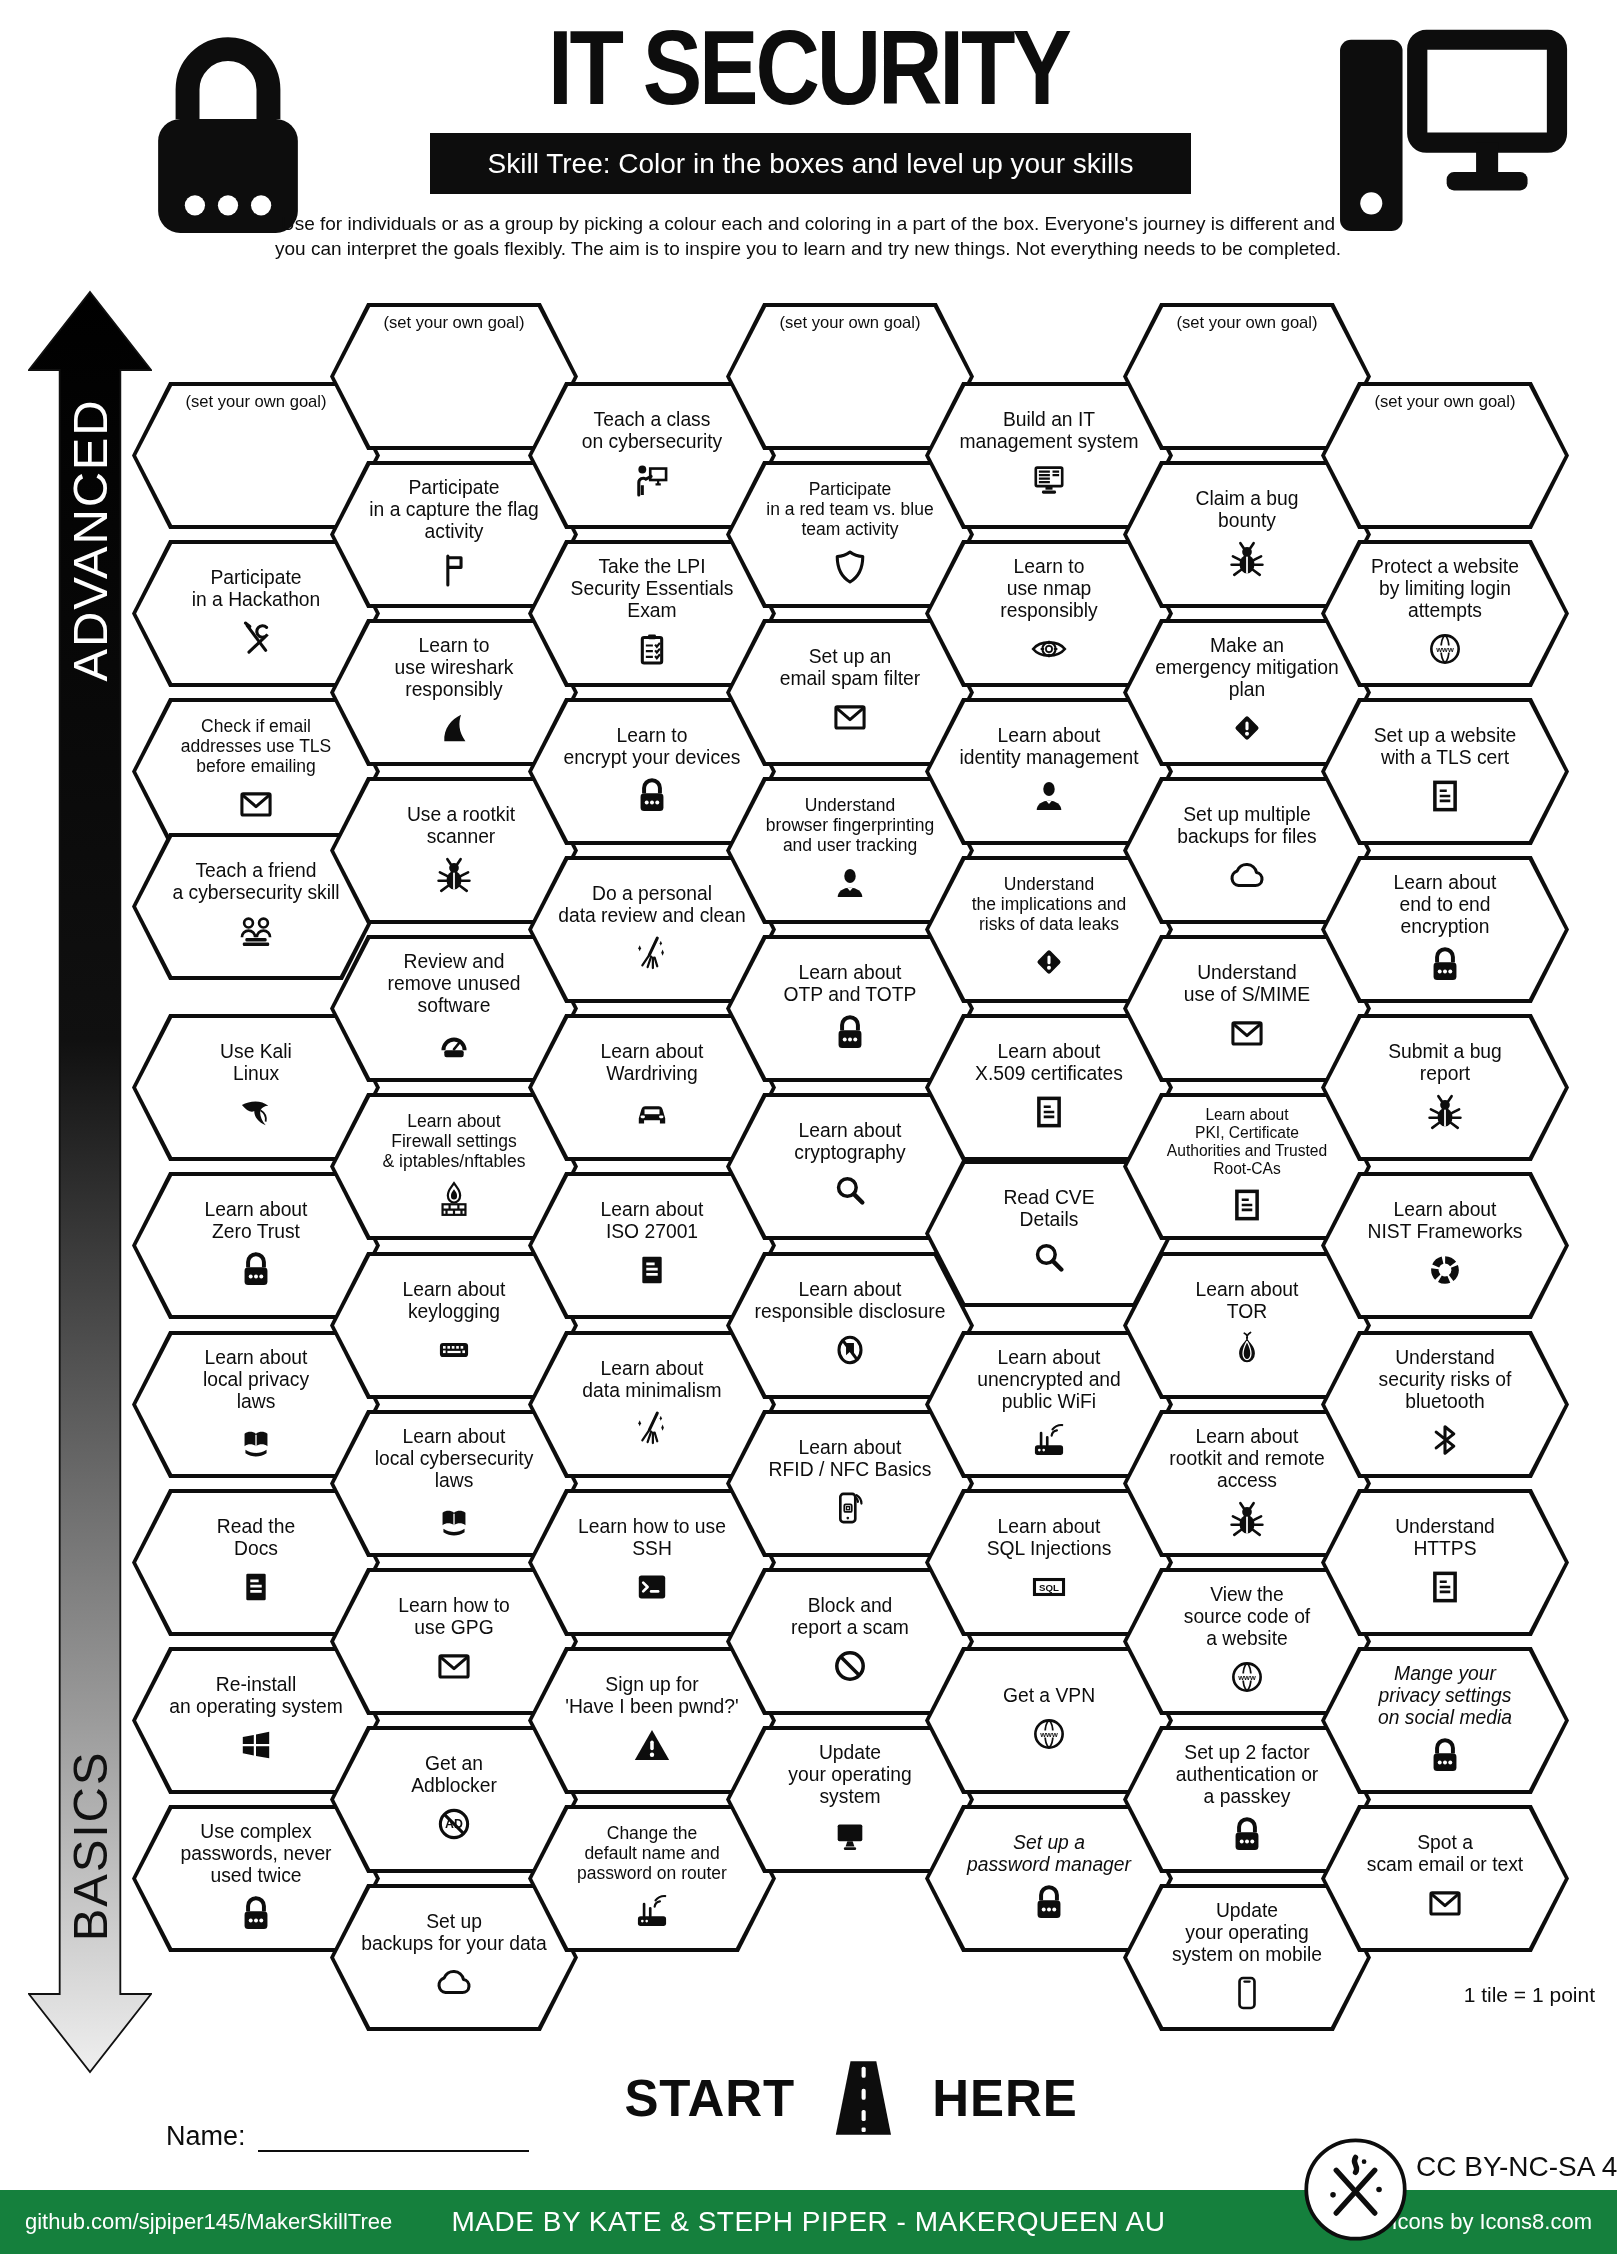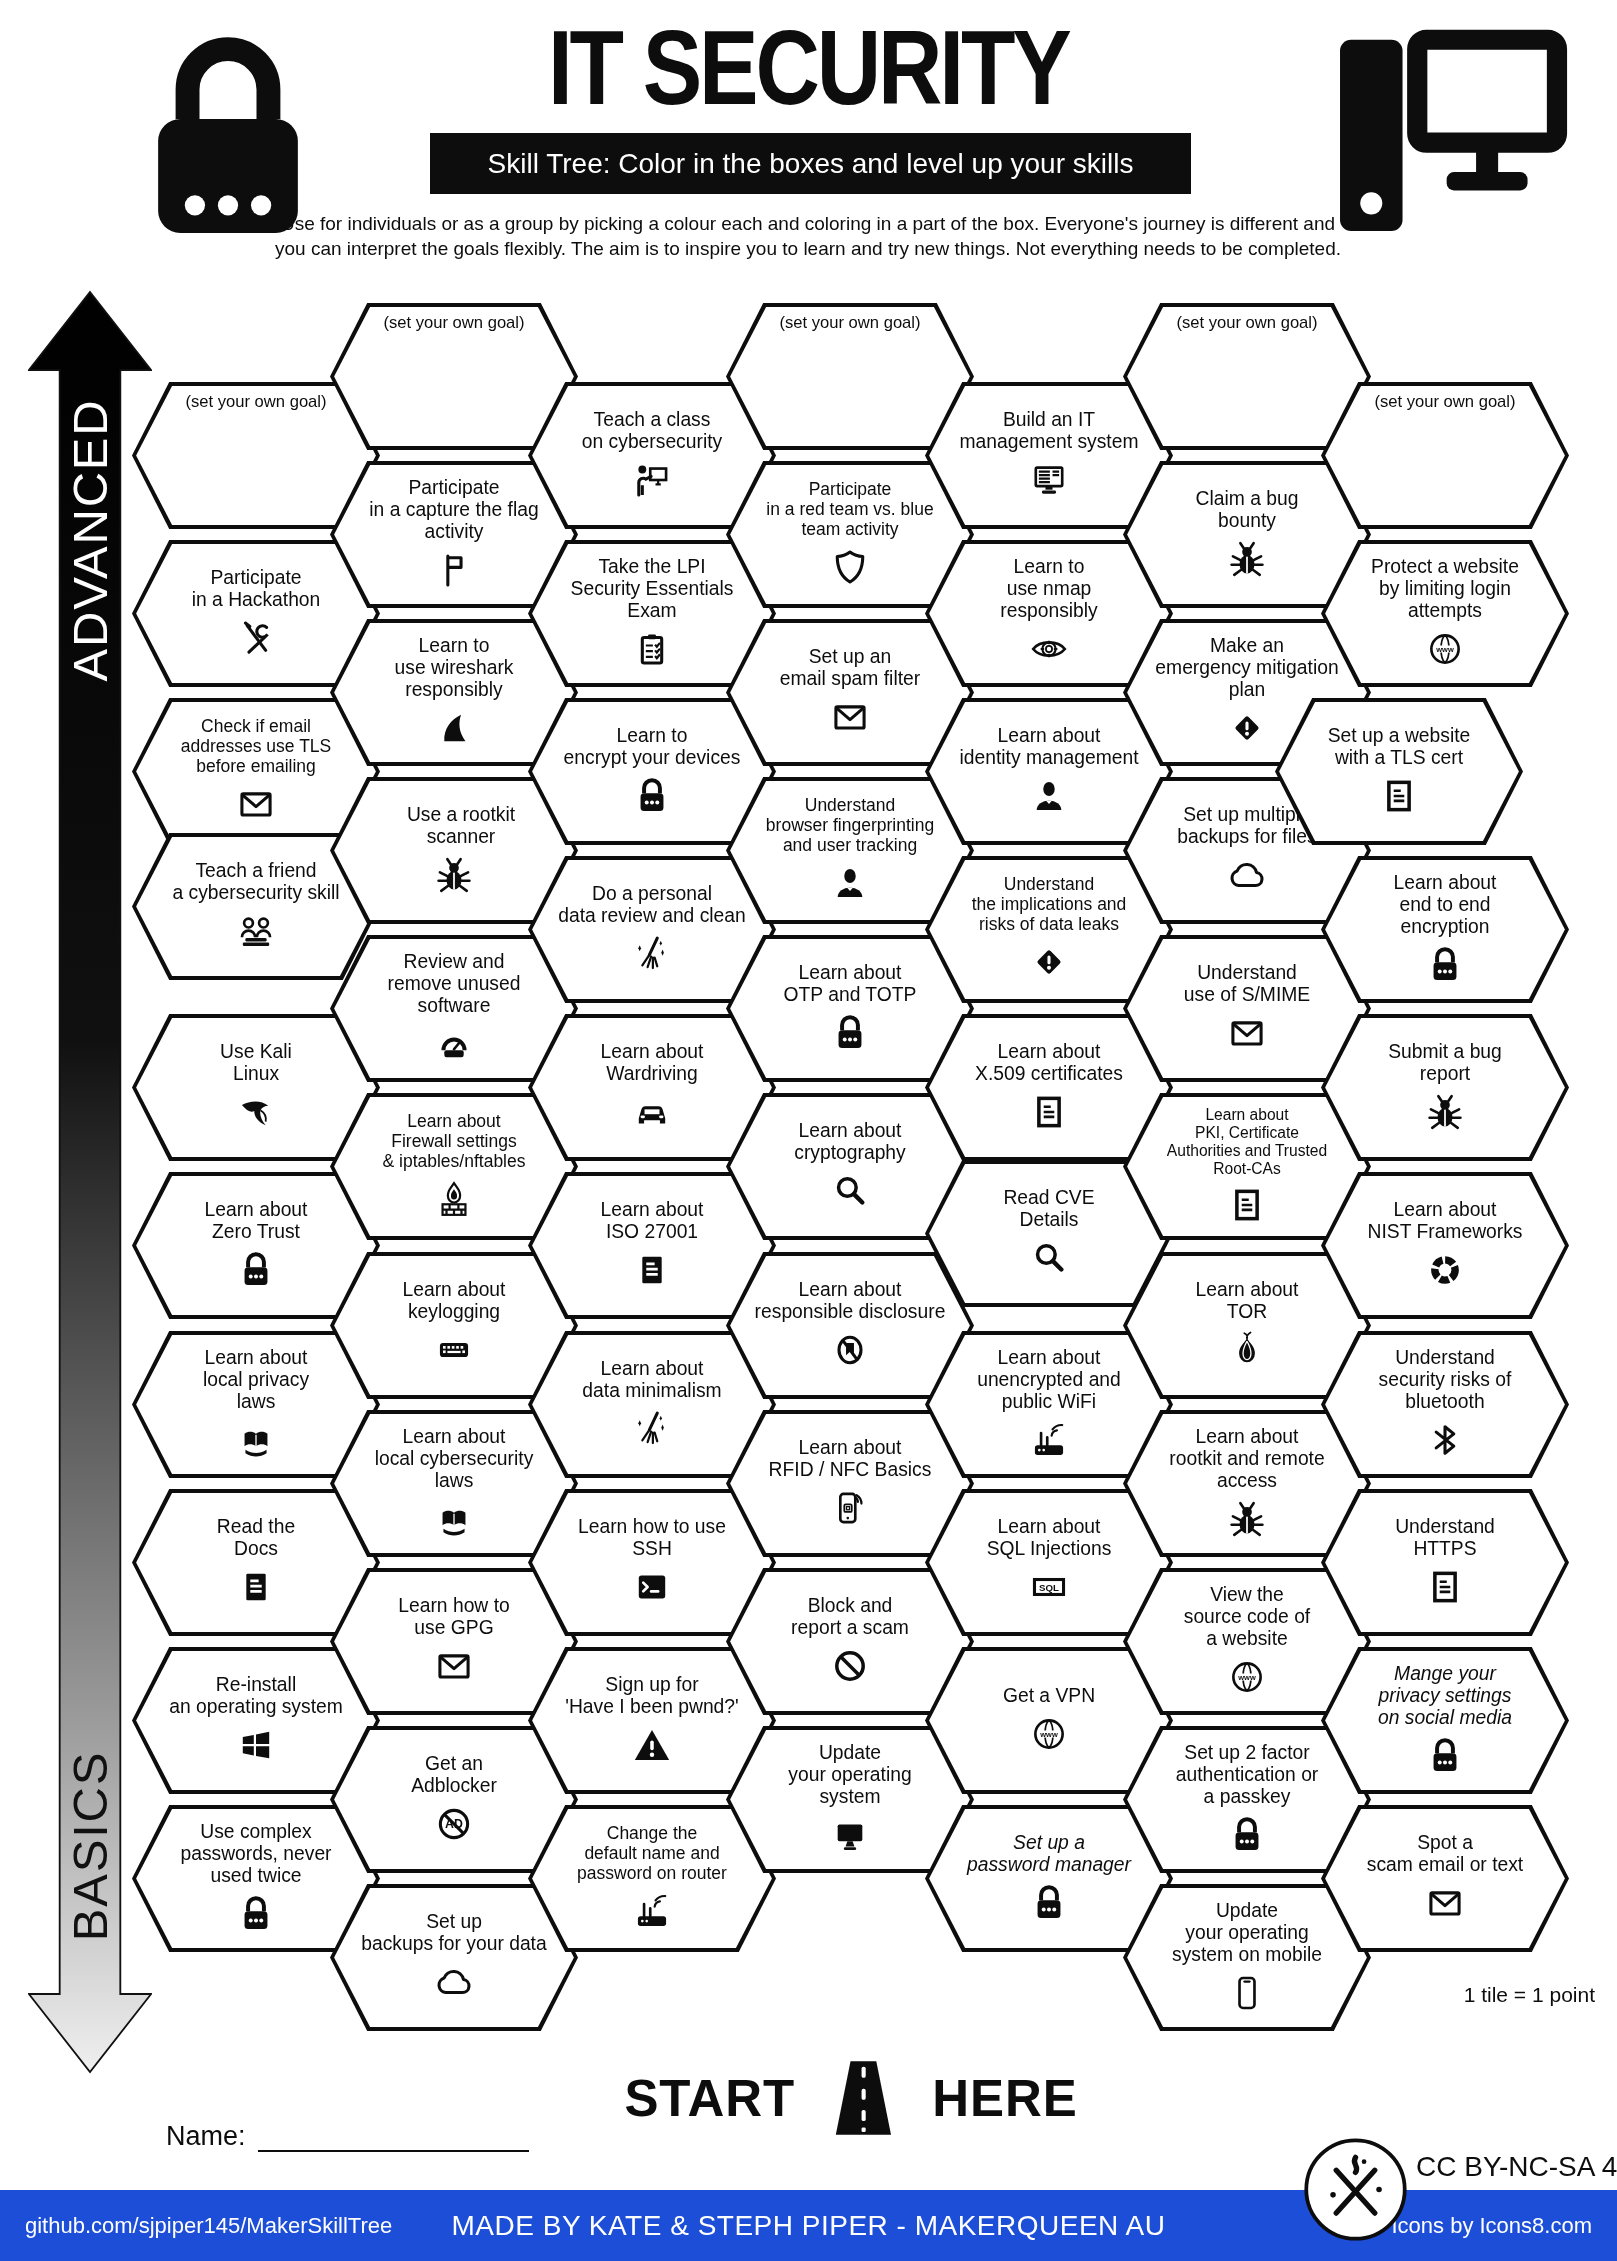--- a/index.html
+++ b/index.html
@@ -42,21 +42,21 @@
   
   #tile-note{position:absolute;left:1448px;top:1983px;width:147px;text-align:right;font-size:21px;}
   #score-box{position:absolute;left:1422px;top:2021px;width:187px;height:105px;border:3.2px solid #000;
              border-radius:21px;overflow:hidden;background:#fff;display:flex;flex-direction:column;}
   #score-box .space{flex:1;}
   #score-box .bar{height:35px;background:#000;color:#fff;display:flex;align-items:center;
                   justify-content:center;font-size:24px;}
   
   #license{position:absolute;left:1416px;top:2151px;width:179px;font-size:28px;white-space:nowrap;}
   #mq-logo{position:absolute;left:1302px;top:2136px;width:107px;height:107px;z-index:5;}
-  #footer{position:absolute;left:0;top:2190px;width:1617px;height:72px;background:#1d4ed8;color:#fff;
+  #footer{position:absolute;left:0;top:2190px;width:1617px;height:64px;background:#15803d;color:#fff;
           display:flex;align-items:center;}
   #footer .f-left{position:absolute;left:25px;font-size:22px;}
   #footer .f-center{position:absolute;left:50%;transform:translateX(-50%);font-size:28px;letter-spacing:0.5px;white-space:nowrap;}
   #footer .f-right{position:absolute;right:25px;font-size:22px;}
 </style>
 </head>
 <body>
 
 <div id="canvas">
 
@@ -1000,21 +1000,21 @@
           <div class="hex-icon">
             <svg viewBox="0 0 100 100">
               <circle cx="50" cy="50" r="31" fill="none" stroke="#0d0d0d" stroke-width="6"></circle>
               <path d="M50 19 C38 28 38 72 50 81 M50 19 C62 28 62 72 50 81" fill="none" stroke="#0d0d0d" stroke-width="4"></path>
               <rect x="26" y="42" width="48" height="16" fill="#fff"></rect>
               <text x="50" y="56" font-size="17" font-weight="bold" text-anchor="middle" fill="#0d0d0d" font-family="Liberation Sans, sans-serif">www</text>
             </svg>
           </div>
         </div>
       </div>
-      <div class="hex" style="left: 1275px; top: 698px;">
+      <div class="hex" style="left: 1321px; top: 698px;">
         <div class="hex-inner">
           <div class="hex-label" style="font-size: 19.3px;">Set up a website
 with a TLS cert</div>
           <div class="hex-icon">
             <svg viewBox="0 0 100 100">
               <rect x="27" y="19" width="46" height="62" fill="none" stroke="#0d0d0d" stroke-width="8"></rect>
               <path d="M38 38 H54 M38 50 H62 M38 61 H62" stroke="#0d0d0d" stroke-width="6"></path>
             </svg>
           </div>
         </div>

